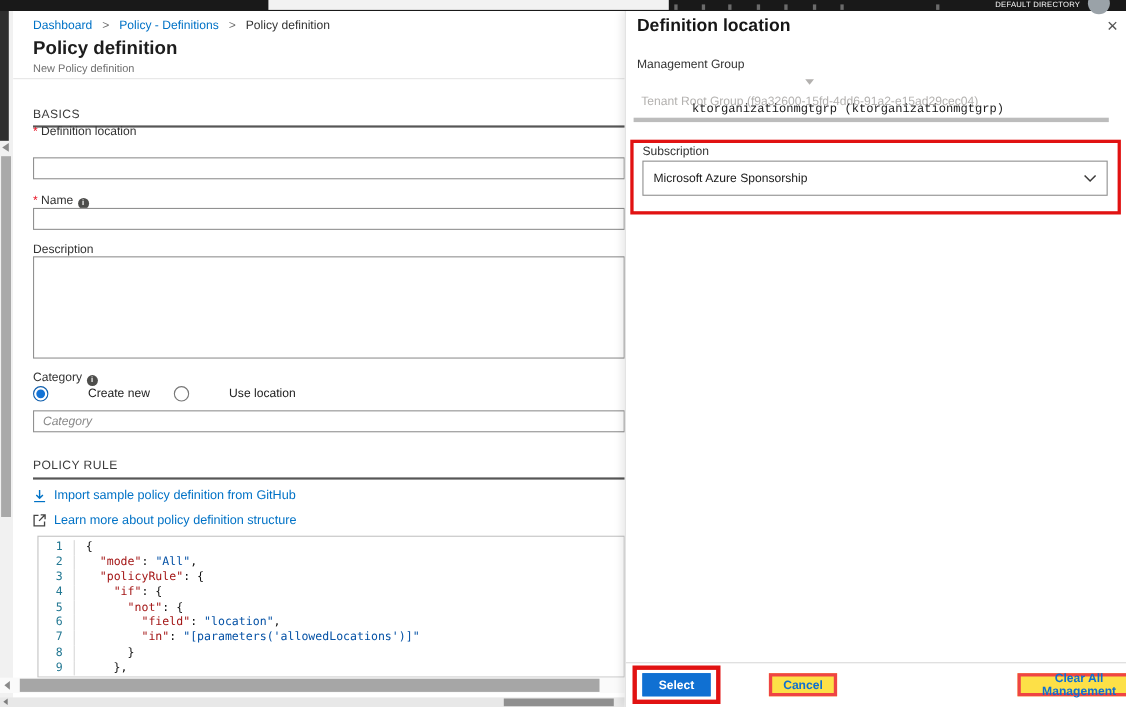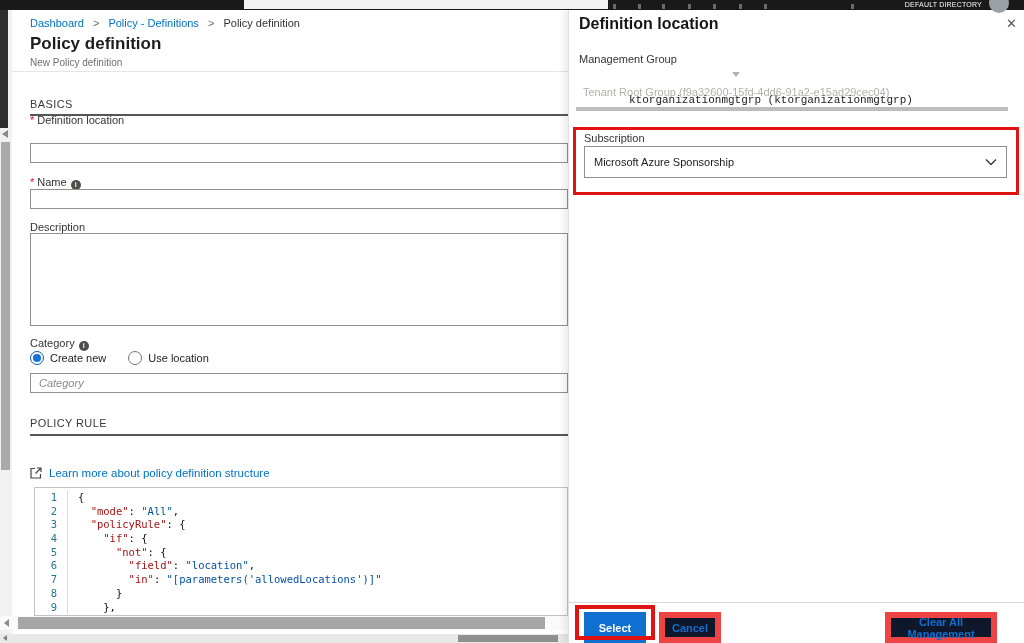--- a/index.html
+++ b/index.html
@@ -51,21 +51,21 @@
     background:#fff; font-size:11px; padding:0 8px; font-family:"Liberation Sans",sans-serif; }
   .txt-input::placeholder { color:#8a8a8a; font-style:italic; }
   .desc-area { position:absolute; left:18px; width:538px; height:93px; border:1px solid #919191;
     background:#fff; resize:none; font-family:"Liberation Sans",sans-serif; font-size:11px; padding:4px 8px; }
 
   .radio-row { position:absolute; left:18px; font-size:11px; color:#222; display:flex; align-items:center; gap:6px; }
   .radio { width:14px; height:14px; border-radius:50%; border:1px solid #767676; background:#fff;
     display:inline-flex; align-items:center; justify-content:center; }
   .radio.selected { border-color:#0f5eac; }
   .radio.selected::after { content:""; width:8px; height:8px; border-radius:50%; background:#1373d6; }
-  .radio-label { margin-right:16px; }
+  .radio-label { margin-right:16px;margin-left:30px; }
 
   .policy-link { position:absolute; left:18px; font-size:11.5px; color:#0072c6; text-decoration:none;
     display:flex; align-items:center; gap:7px; }
   .policy-link svg { flex:0 0 auto; }
 
   
   .editor { position:absolute; left:22px; top:477px; width:534px; height:129px;
     border:1px solid #c3c3c3; background:#fff; overflow:hidden;
     font-family:"DejaVu Sans Mono", monospace; font-size:10.5px; padding-top:3px; }
   .code-row { display:flex; height:13.7px; line-height:13.7px; white-space:pre; }
@@ -90,24 +90,24 @@
   .annotation { position:absolute; border:3px solid #e11212; z-index:12; pointer-events:none; }
   .ann-subscription { left:4px; top:117px; width:446px; height:68px; }
   .ann-select { left:6px; top:595px; width:80px; height:35px; border-width:4px; }
 
   .sub-label { position:absolute; left:15px; top:122px; font-size:11px; color:#333; }
   .dropdown { position:absolute; left:15px; top:136px; width:423px; height:32px; border:1px solid #8f8f8f;
     background:#fff; display:flex; align-items:center; padding:0 9px; font-size:11px; color:#1a1a1a; cursor:pointer; }
   .dropdown .chev { margin-left:auto; }
 
   .panel-footer-divider { position:absolute; left:0; top:592px; width:456px; border-top:1px solid #d9d9d9; }
-  .btn { position:absolute; top:602px; height:31px; font-size:11px; font-family:"Liberation Sans",sans-serif;
+  .btn { position:absolute; top:602px; height:21px; font-size:11px; font-family:"Liberation Sans",sans-serif;
     display:flex; align-items:center; justify-content:center; cursor:pointer; font-weight:bold; }
   .btn-primary { left:15px; width:62px; background:#1070d2; color:#fff; border:1px solid #1070d2; }
-  .btn-outline { background:#0f172a; color:#0f6fd0; border:6px solid #ef4444; }
+  .btn-outline { background:#fde047; color:#0f6fd0; border:3px solid #ef4444;margin-left:40px; }
   .btn-cancel { left:90px; width:62px; }
   .btn-clear { left:316px; width:112px; }
 </style>
 </head>
 <body>
 
 <div class="topbar">
   <div class="topbar-search"></div>
   <div class="tb-icon" style="left:613px"></div>
   <div class="tb-icon" style="left:638px"></div>
@@ -166,20 +166,26 @@
     <span class="radio selected"></span>
     <span class="radio-label">Create new</span>
     <span class="radio"></span>
     <span class="radio-label">Use location</span>
   </div>
   <input class="txt-input" style="top: 363px;" placeholder="Category">
 
   <div class="section-heading" style="top:407px">POLICY RULE</div>
   <div class="section-rule" style="top:424px"></div>
 
+  <a href="#" class="policy-link" style="top:435px">
+    <svg width="12" height="12" viewBox="0 0 12 12">
+      <path d="M6 0.5 V7.5 M3 5 L6 8 L9 5 M1 11 H11" stroke="#0072c6" stroke-width="1.3" fill="none"></path>
+    </svg>
+    <span>Import sample policy definition from GitHub</span>
+  </a>
   <a href="#" class="policy-link" style="top:457px">
     <svg width="12" height="12" viewBox="0 0 12 12">
       <path d="M5 1.5 H1 V11 H10.5 V7" stroke="#444" stroke-width="1.2" fill="none"></path>
       <path d="M7 1 H11 V5 M11 1 L5.5 6.5" stroke="#444" stroke-width="1.2" fill="none"></path>
     </svg>
     <span>Learn more about policy definition structure</span>
   </a>
 
   <div class="editor" id="code-editor">
     <div id="code-lines">

